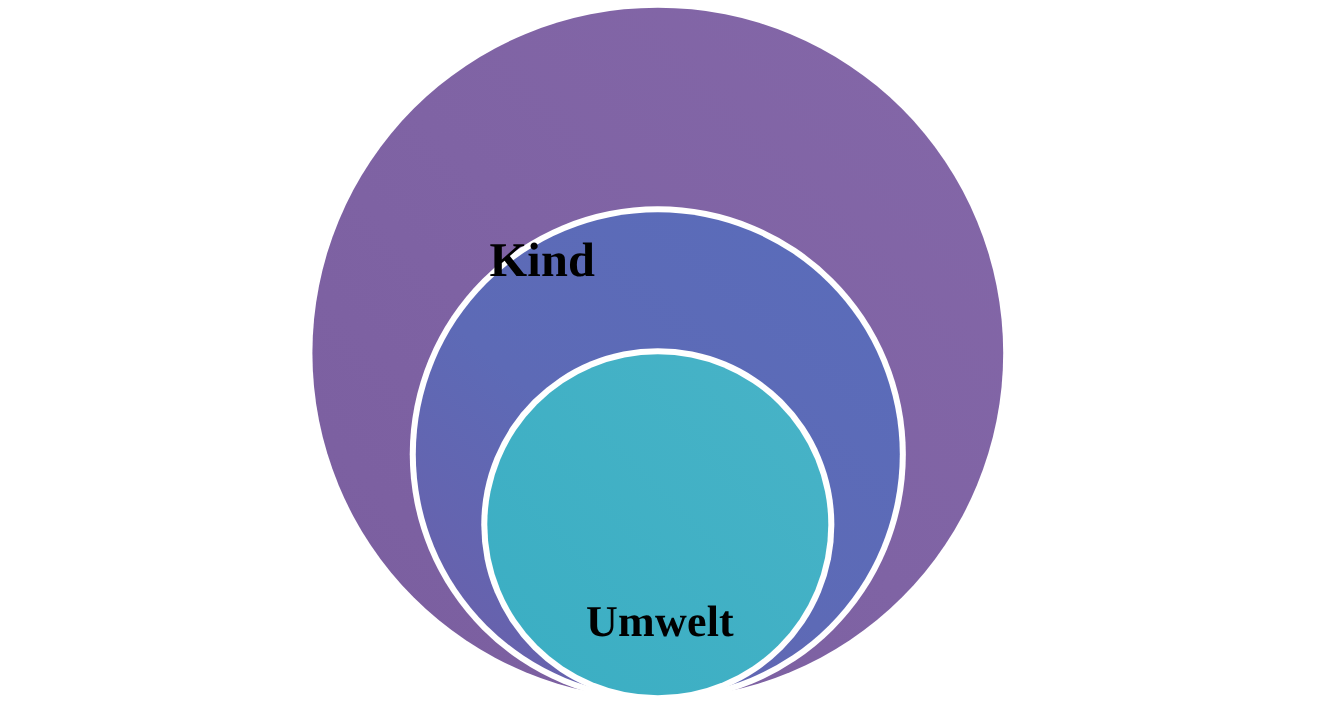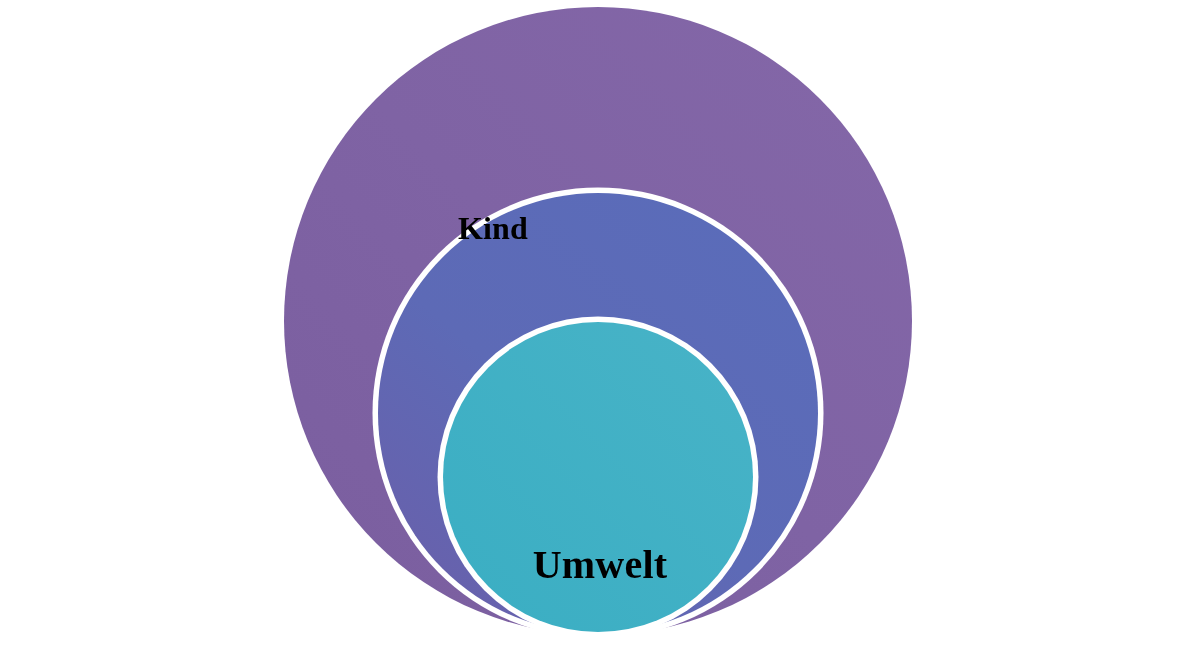--- a/index.html
+++ b/index.html
@@ -48,21 +48,21 @@
     left: 0;
     top: 52px;
     width: 1200px;
     font-size: 42px;
   }
 
   #label-kind {
     left: 0;
     top: 206px;
     width: 986px;
-    font-size: 32px;
+    font-size: 44px;
   }
 
   #label-bezugsperson {
     left: 0;
     top: 423px;
     width: 1200px;
     font-size: 40px;
   }
   #label-bezugsperson .line {
     display: block;

